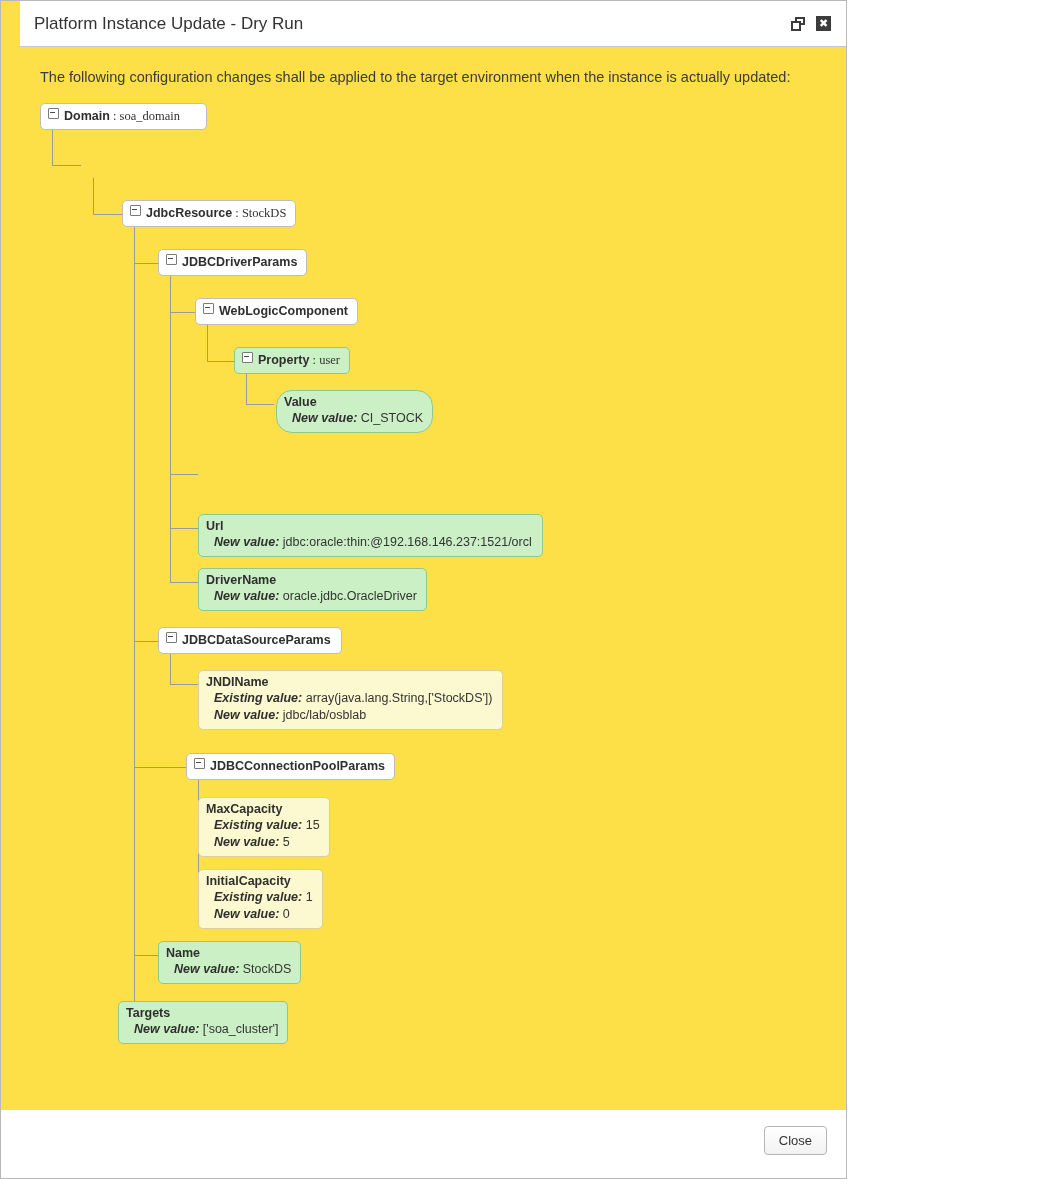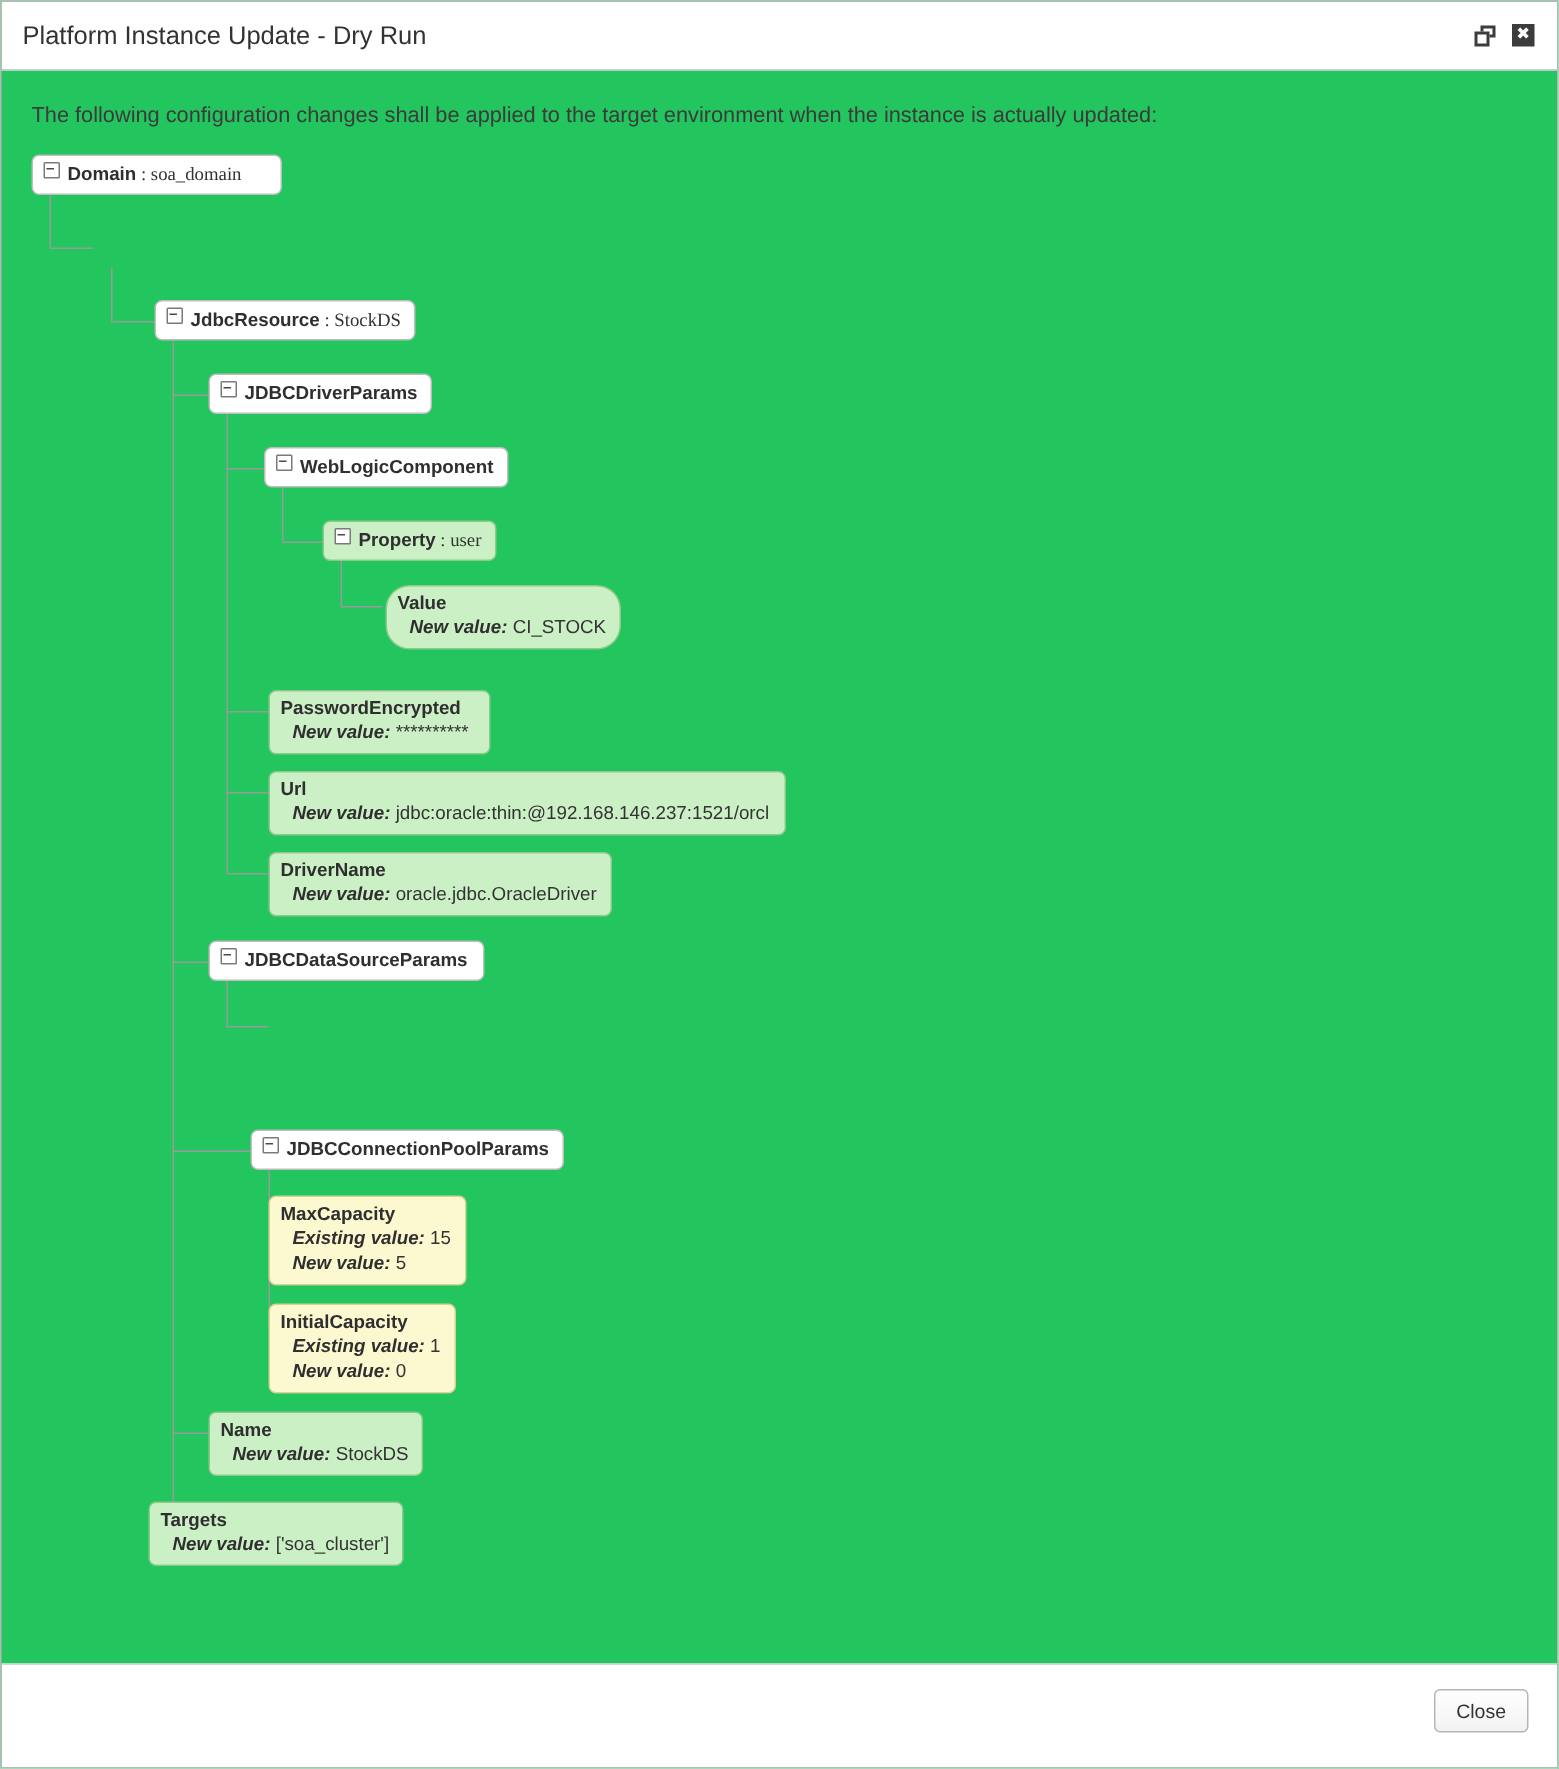--- a/index.html
+++ b/index.html
@@ -3,26 +3,27 @@
 <meta charset="utf-8">
 <style>
   html, body {
     margin: 0;
     padding: 0;
     background: #ffffff;
     font-family: "Liberation Sans", sans-serif;
   }
   #app {
     position: relative;
-    width: 1039px;
+    width: 847px;
     height: 1179px;
-    background: #22c55e;
+    background: #fde047;
     border: 1px solid #b8b8b8;
     box-sizing: border-box;
     overflow: hidden;
+    padding-left: 19px;
   }
   
   .titlebar {
     position: relative;
     height: 46px;
     border-bottom: 1px solid #c9c9c9;
     background: #ffffff;
     display: flex;
     align-items: center;
     padding: 0 14px;
@@ -251,34 +252,35 @@
         <div class="node " style="left: 155px; top: 195px; min-width: 158px;">
           <span class="lbl-line"><span class="toggle"></span><span class="nm">WebLogicComponent</span></span>
         </div>
         <div class="node green" style="left: 194px; top: 244px; min-width: 105px;">
           <span class="lbl-line"><span class="toggle"></span><span class="nm">Property</span><span class="val"> : user</span></span>
         </div>
         <div class="node green" style="left: 236px; top: 287px; min-width: 132px; border-radius: 16px;">
           <span class="lbl-line"><span class="nm">Value</span></span>
           <span class="sub"><em>New value:</em><span> CI_STOCK</span></span>
         </div>
-        <div class="node green" style="left: 158px; top: 357px; min-width: 148px;">
-          <span class="lbl-line"><span class="nm">PasswordEncrypted</span></span>
-          <span class="sub"><em>New value:</em><span> **********</span></span>
-        </div>
         <div class="node green" style="left: 158px; top: 411px; min-width: 345px;">
           <span class="lbl-line"><span class="nm">Url</span></span>
           <span class="sub"><em>New value:</em><span> jdbc:oracle:thin:@192.168.146.237:1521/orcl</span></span>
         </div>
         <div class="node green" style="left: 158px; top: 465px; min-width: 222px;">
           <span class="lbl-line"><span class="nm">DriverName</span></span>
           <span class="sub"><em>New value:</em><span> oracle.jdbc.OracleDriver</span></span>
         </div>
         <div class="node " style="left: 118px; top: 524px; min-width: 184px;">
           <span class="lbl-line"><span class="toggle"></span><span class="nm">JDBCDataSourceParams</span></span>
+        </div>
+        <div class="node yellow" style="left: 158px; top: 567px; min-width: 297px;">
+          <span class="lbl-line"><span class="nm">JNDIName</span></span>
+          <span class="sub"><em>Existing value:</em><span> array(java.lang.String,['StockDS'])</span></span>
+          <span class="sub"><em>New value:</em><span> jdbc/lab/osblab</span></span>
         </div>
         <div class="node " style="left: 146px; top: 650px; min-width: 204px;">
           <span class="lbl-line"><span class="toggle"></span><span class="nm">JDBCConnectionPoolParams</span></span>
         </div>
         <div class="node yellow" style="left: 158px; top: 694px; min-width: 115px;">
           <span class="lbl-line"><span class="nm">MaxCapacity</span></span>
           <span class="sub"><em>Existing value:</em><span> 15</span></span>
           <span class="sub"><em>New value:</em><span> 5</span></span>
         </div>
         <div class="node yellow" style="left: 158px; top: 766px; min-width: 107px;">

